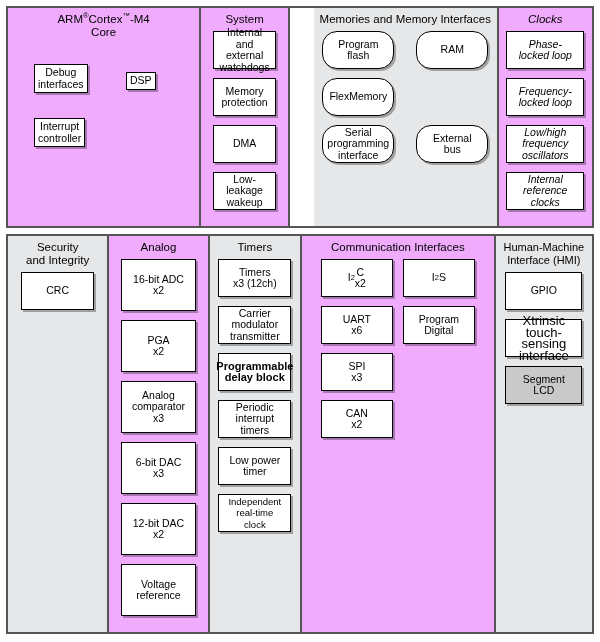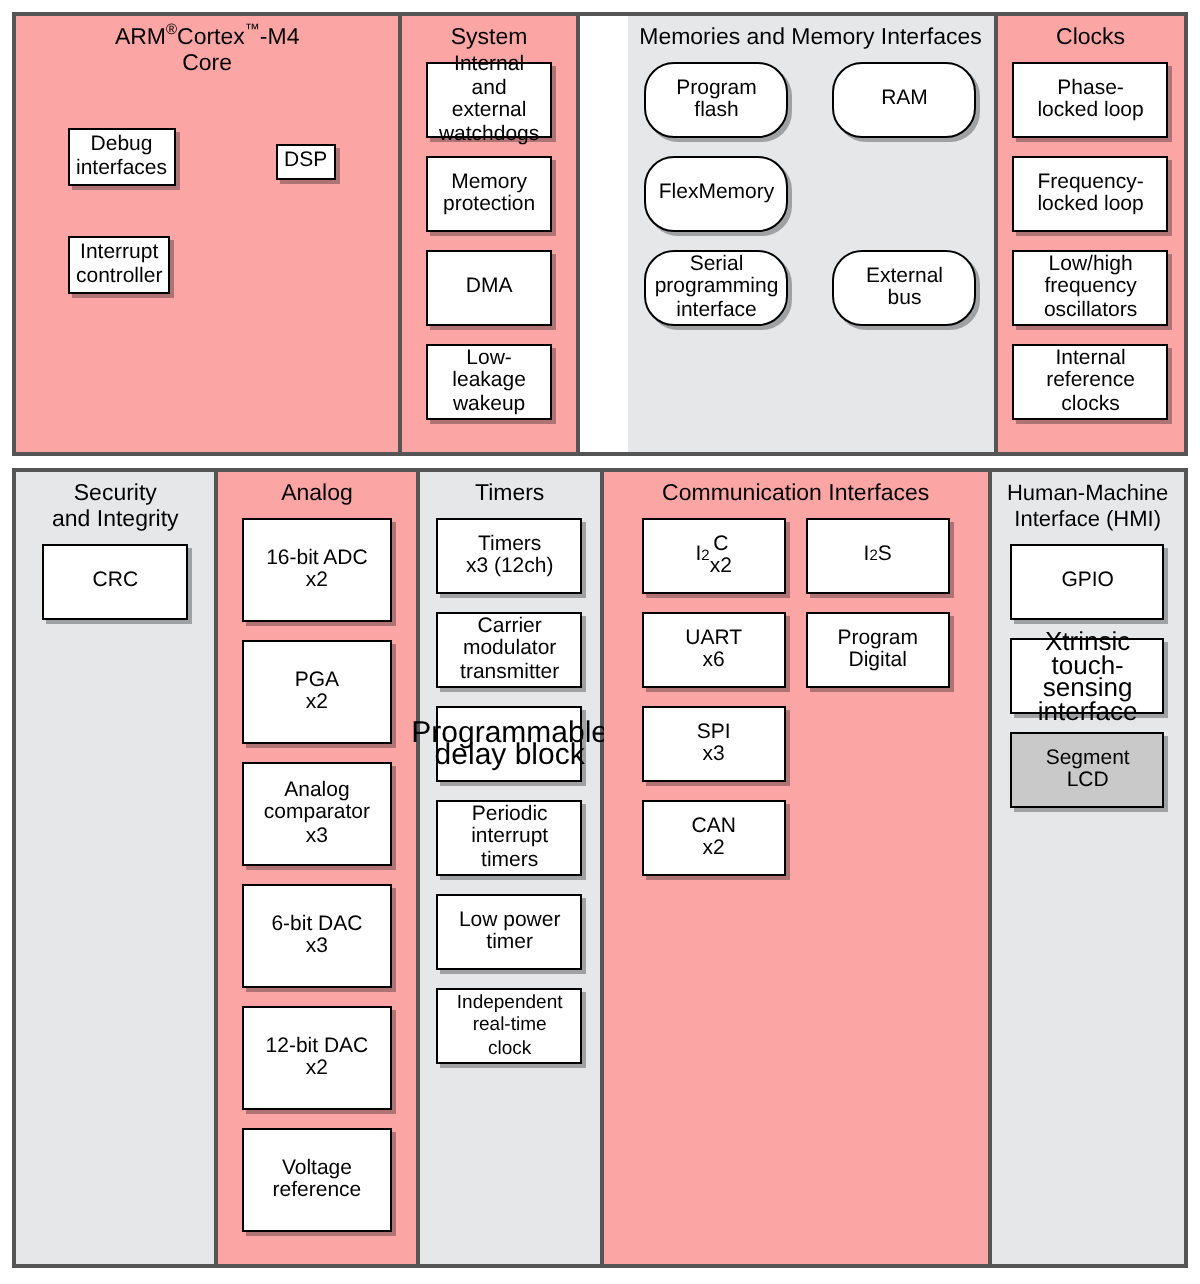--- a/index.html
+++ b/index.html
@@ -28,21 +28,21 @@
     width: 588px;
     overflow: hidden;
   }
   #row-top { height: 222px; }
   #row-bottom { height: 400px; margin-top: 6px; }
 
   .panel {
     position: relative;
     border-right: 2px solid #555;
     padding: 5px 4px 4px 4px;
-    background: #fca5a5;
+    background: #f0abfc;
     display: flex;
     flex-direction: column;
     align-items: center;
   }
   .panel:last-child { border-right: none; }
   .panel.shaded { background: #e6e7e8; }
 
   .panel-title {
     font-size: 11.5px;
     line-height: 13px;
@@ -92,21 +92,21 @@
   #col-hmi .block { width: 77px; height: 38px; }
 
   
   #core-inner {
     position: relative;
     width: 100%;
     flex: 1;
   }
   #core-inner .block { position: absolute; }
   #b-debug { left: 22px; top: 20px; }
-  #b-dsp   { left: 126px; top: 28px; text-align: center; }
+  #b-dsp   { left: 114px; top: 28px; text-align: center; }
   #b-irq   { left: 22px; top: 74px; }
 
   sup { font-size: 7.5px; vertical-align: super; line-height: 0; }
 </style>
 </head>
 <body>
 
 <div id="diagram">
 
   <div class="row" id="row-top">
@@ -150,21 +150,21 @@
 interface</div>
         </div>
         <div class="blockcol" id="col-mem2">
           <div class="block">RAM</div>
           <div class="block" style="margin-top:47px;">External
 bus</div>
         </div>
       </div>
     </div>
 
-    <div class="panel" id="panel-clocks" style="width:98px;">
+    <div class="panel" id="panel-clocks" style="width:98px;font-style:italic;">
       <div class="panel-title">Clocks</div>
       <div class="blocks">
         <div class="blockcol" id="col-clocks">
           <div class="block">Phase-
 locked loop</div>
           <div class="block">Frequency-
 locked loop</div>
           <div class="block">Low/high
 frequency
 oscillators</div>
@@ -210,21 +210,21 @@
 
     <div class="panel shaded" id="panel-timers" style="width:93px;">
       <div class="panel-title">Timers</div>
       <div class="blocks">
         <div class="blockcol" id="col-timers">
           <div class="block">Timers
 x3 (12ch)</div>
           <div class="block">Carrier
 modulator
 transmitter</div>
-          <div class="block" style="font-size:15px;">Programmable
+          <div class="block" style="font-size:11px;font-weight:bold;">Programmable
 delay block</div>
           <div class="block">Periodic
 interrupt
 timers</div>
           <div class="block">Low power
 timer</div>
           <div class="block" style="font-size:9.5px;">Independent
 real-time
 clock</div>
         </div>

